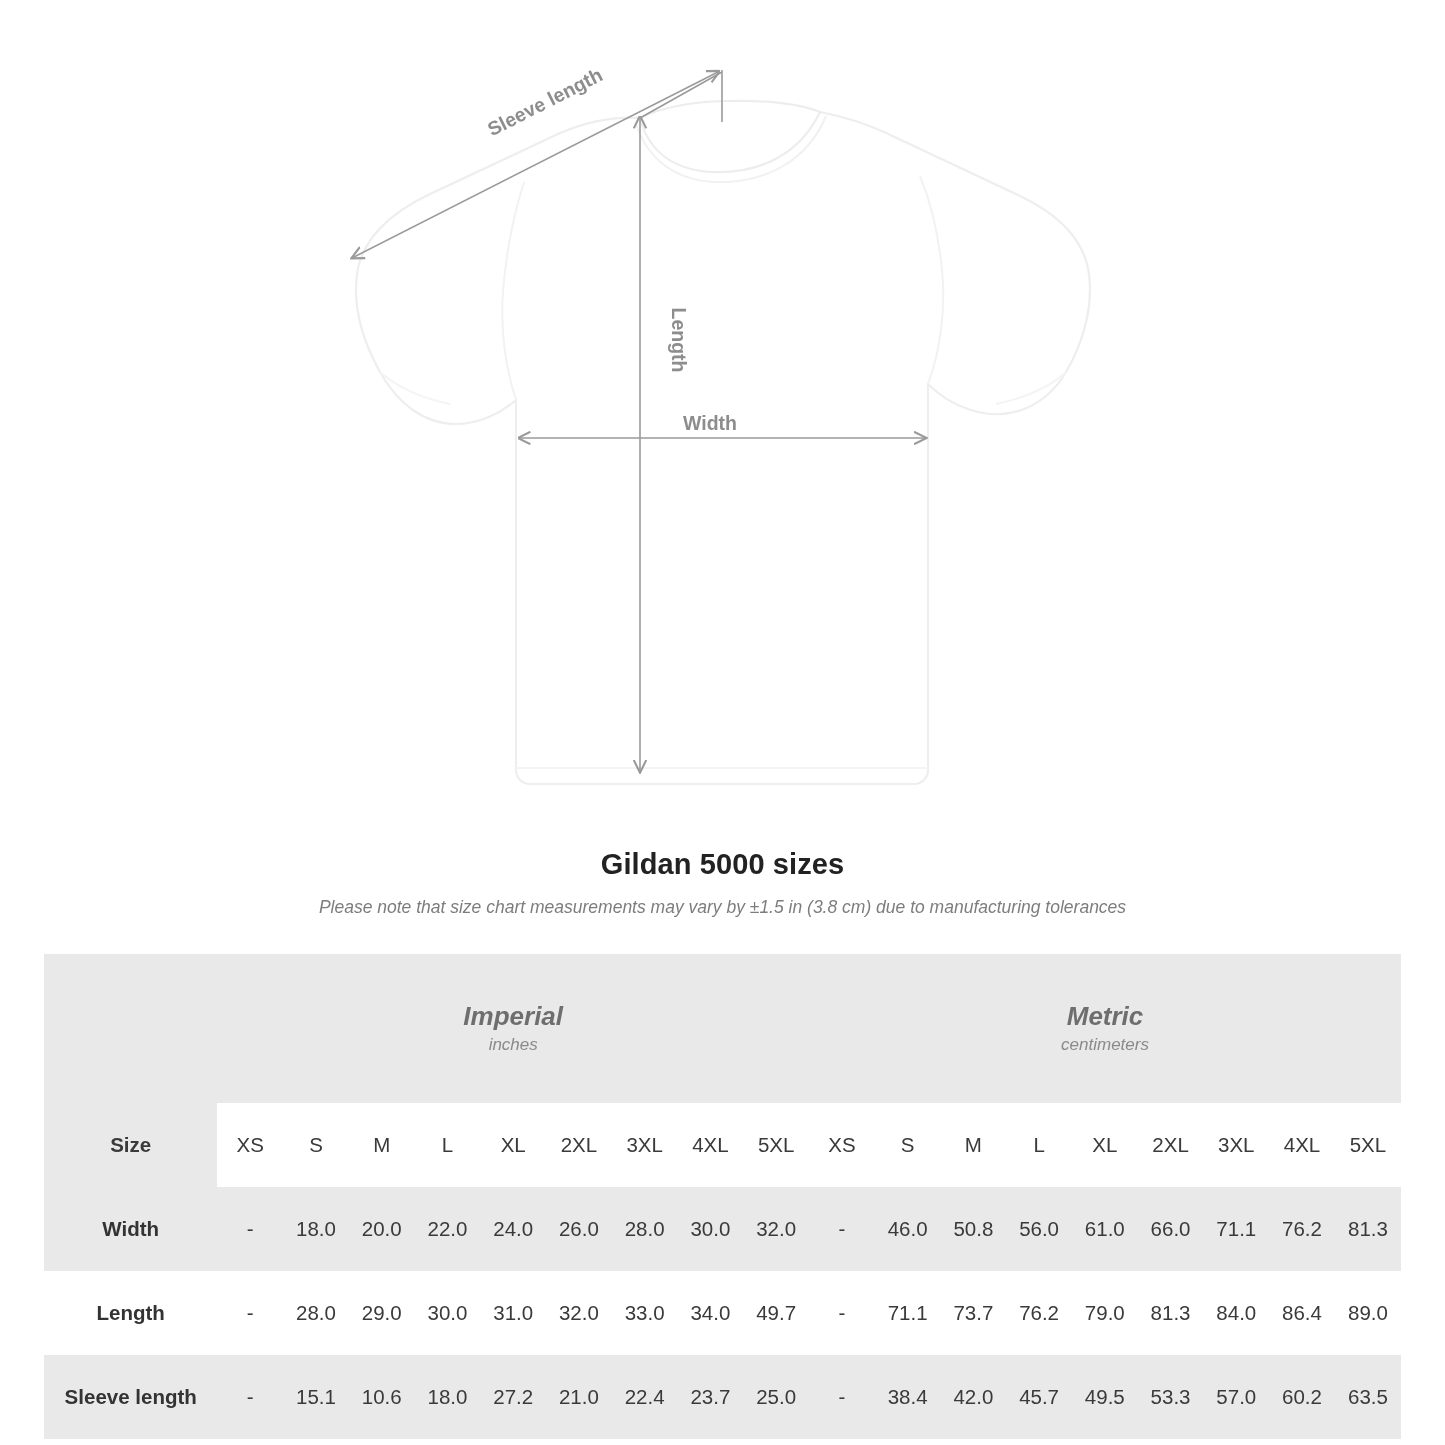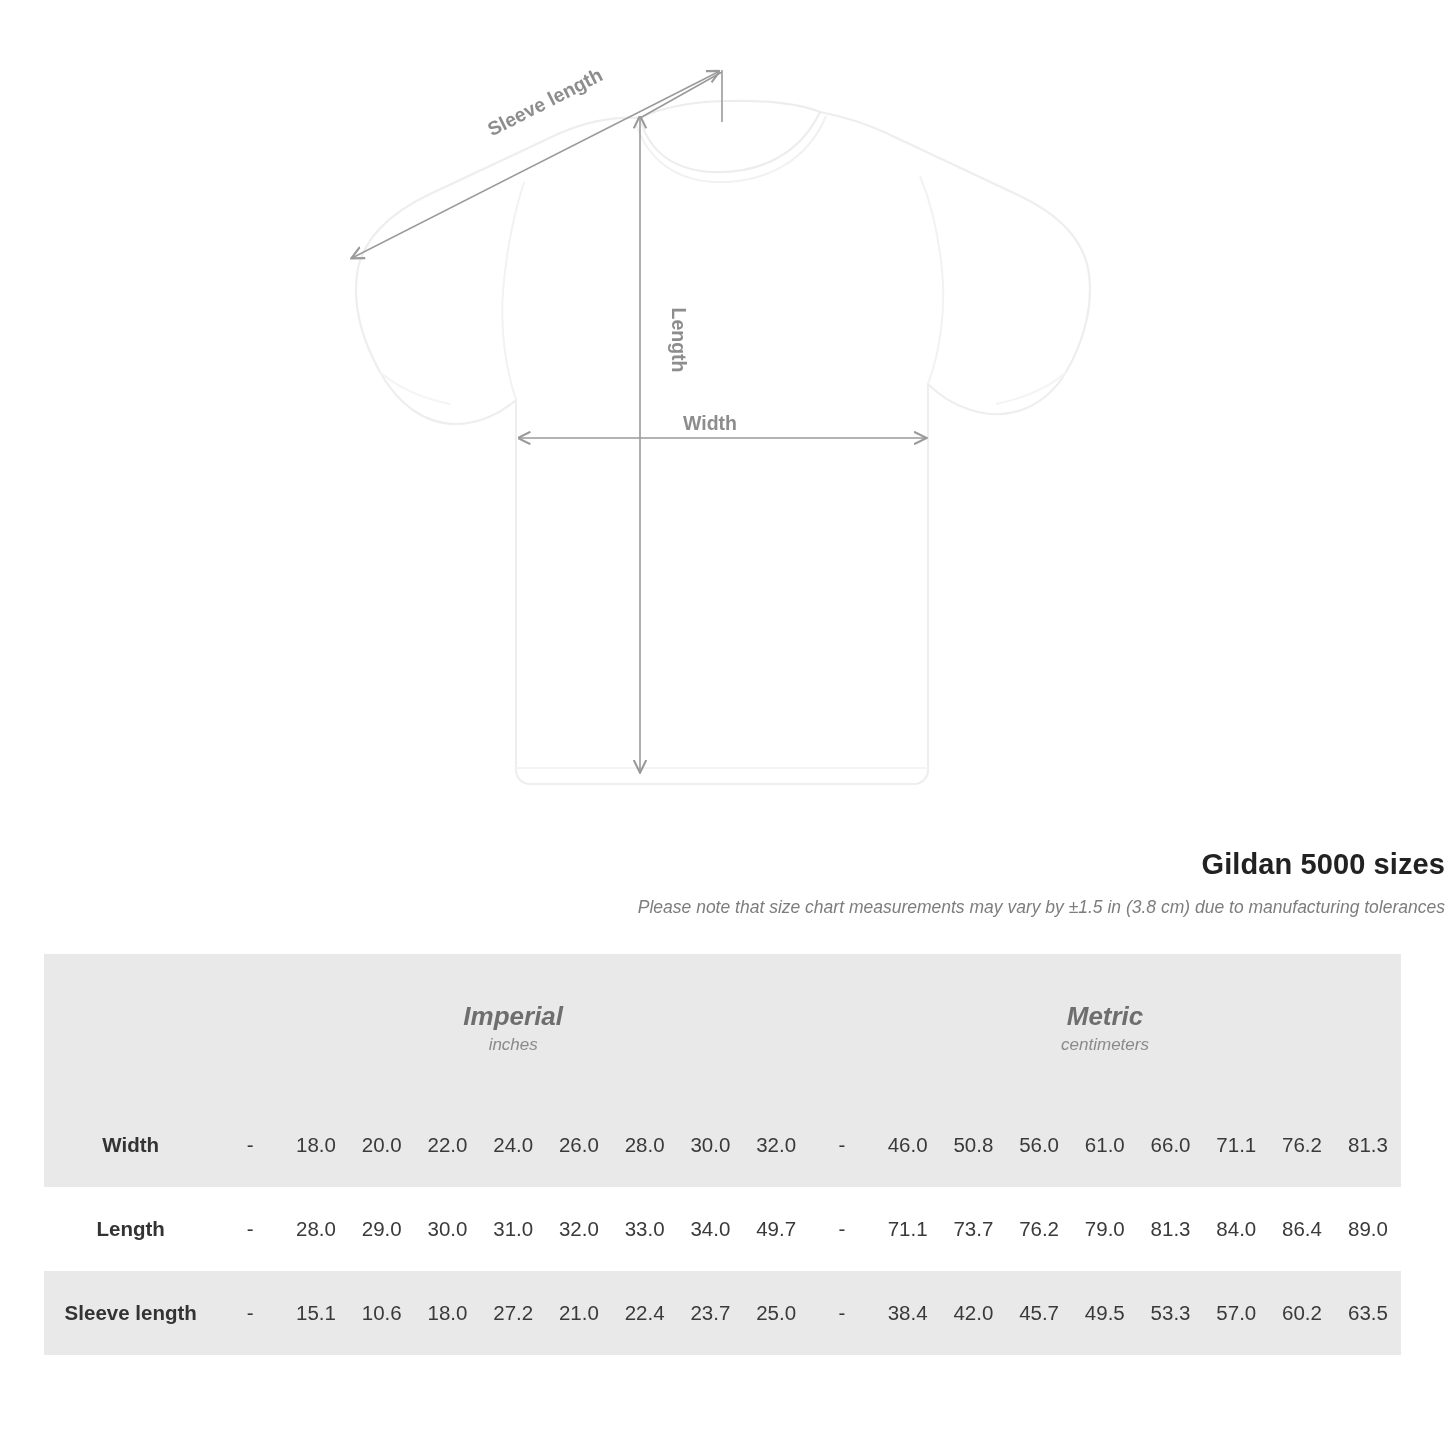--- a/index.html
+++ b/index.html
@@ -25,29 +25,29 @@
     position: relative;
     width: 1445px;
     height: 830px;
   }
   .illustration svg {
     display: block;
   }
 
   
   .chart-title {
-    text-align: right;
+    text-align: center;
     font-size: 29px;
     font-weight: bold;
     color: #222222;
     margin: 18px 0 0 0;
     letter-spacing: 0.1px;
   }
   .chart-note {
-    text-align: right;
+    text-align: center;
     font-size: 17.5px;
     font-style: italic;
     color: #7d7d7d;
     margin: 16px 0 0 0;
   }
 
   
   .table-wrap {
     margin: 36px 44px 0 44px;
   }
@@ -216,20 +216,41 @@
           <td></td>
           <td colspan="9">
             <div class="unit-name">Imperial</div>
             <div class="unit-sub">inches</div>
           </td>
           <td colspan="9">
             <div class="unit-name">Metric</div>
             <div class="unit-sub">centimeters</div>
           </td>
         </tr>
+        <tr class="head-row">
+          <td class="rowlabel">Size</td>
+          <td class="szcell">XS</td>
+          <td class="szcell">S</td>
+          <td class="szcell">M</td>
+          <td class="szcell">L</td>
+          <td class="szcell">XL</td>
+          <td class="szcell">2XL</td>
+          <td class="szcell">3XL</td>
+          <td class="szcell">4XL</td>
+          <td class="szcell">5XL</td>
+          <td class="szcell">XS</td>
+          <td class="szcell">S</td>
+          <td class="szcell">M</td>
+          <td class="szcell">L</td>
+          <td class="szcell">XL</td>
+          <td class="szcell">2XL</td>
+          <td class="szcell">3XL</td>
+          <td class="szcell">4XL</td>
+          <td class="szcell">5XL</td>
+        </tr>
       </thead>
       <tbody>
         <tr class="data-row band-a">
           <td class="rowlabel">Width</td>
           <td>-</td>
           <td>18.0</td>
           <td>20.0</td>
           <td>22.0</td>
           <td>24.0</td>
           <td>26.0</td>

